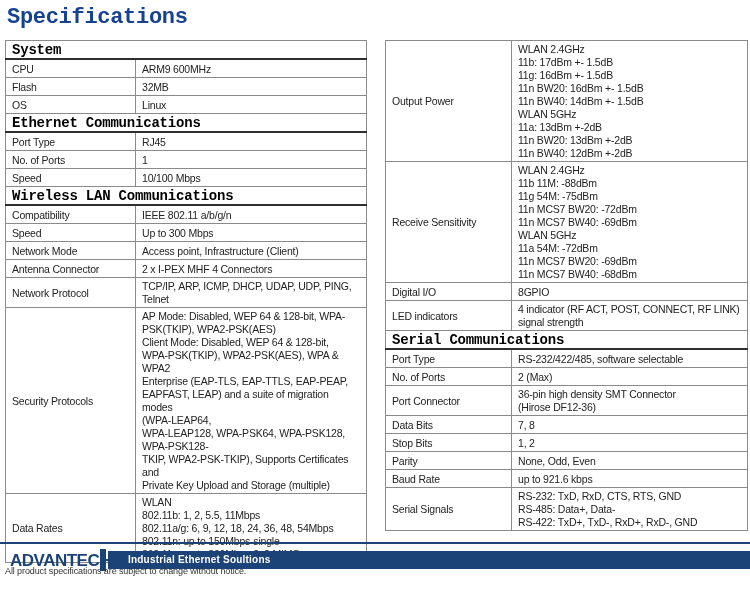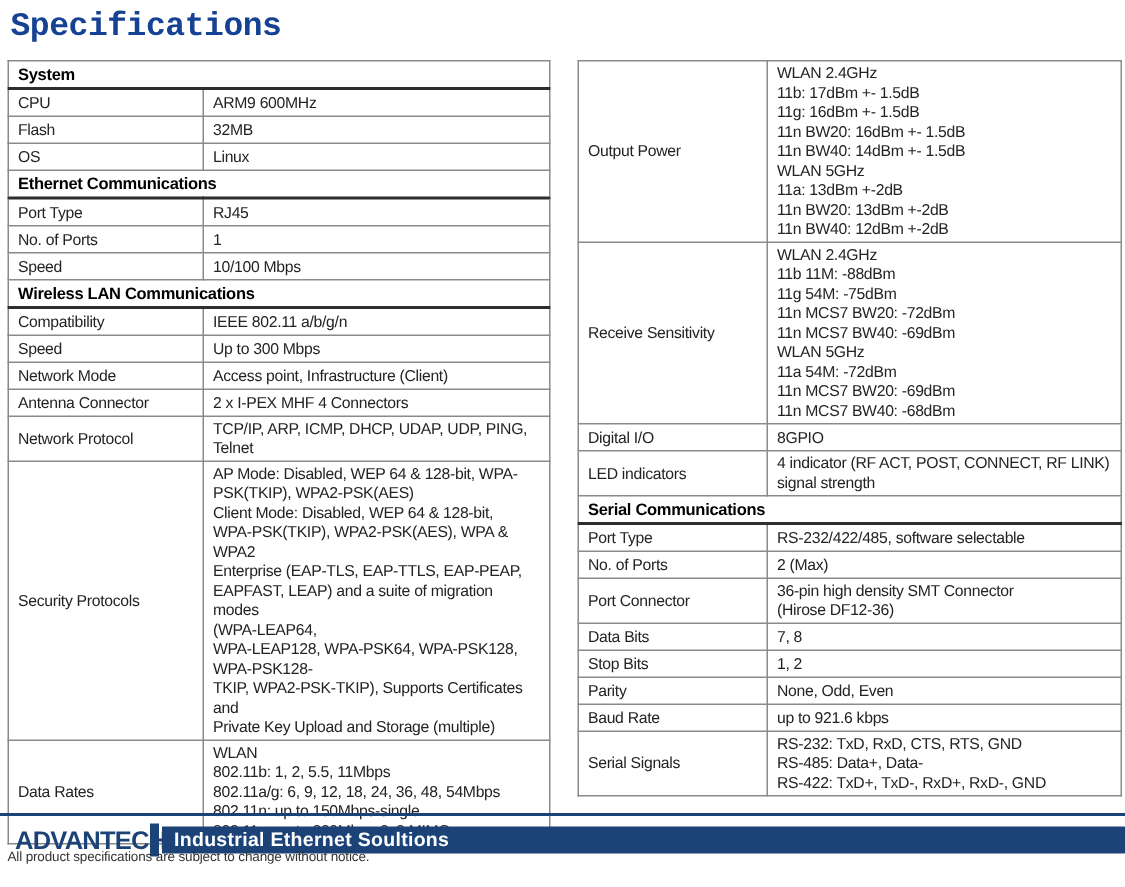--- a/index.html
+++ b/index.html
@@ -26,44 +26,45 @@
     border:1px solid #8a8a8a;
     padding:2px 5px 1px 6px;
     font-size:10.5px; line-height:13px;
     color:#232323; vertical-align:middle;
     letter-spacing:-0.2px;
     overflow:hidden;
   }
   table.spec td.section {
     font-weight:bold; color:#000;
     border-bottom:2px solid #2e2e2e;
-    font-size:11px;
+    font-size:14px;
     height:14px;
+    font-family:Liberation Mono, monospace;
   }
   table.spec td.lbl { height:14px;margin-top:40px; }
   table.spec td.val { white-space:pre-line; }
   
   .footer-rule {
     position:absolute; left:0; top:542px; width:750px; height:2px;
     background:#1c4377;
   }
   .logo {
     position:absolute; left:10px; top:551px;
     font-size:17px; font-weight:bold; color:#1c4377;
     letter-spacing:-0.5px;
   }
   .logo-bar {
     position:absolute; left:100px; top:549px; width:6px; height:22px;
     background:#1c4377;
   }
   .banner {
     position:absolute; left:108px; top:551px; right:0; height:18px;
     background:#1c4377; color:#ffffff;
-    font-size:13px; font-weight:bold;
-    line-height:18px; padding-left:8px;
+    font-size:10px; font-weight:bold;
+    line-height:18px; padding-left:20px;
     letter-spacing:0.2px;
   }
   .footnote {
     position:absolute; left:5px; top:566px;
     font-size:9px; color:#333333; letter-spacing:-0.1px;
   }
   .last-updated {
     position:absolute; right:5px; top:573px;
     font-size:9px; color:#333333; text-align:right; letter-spacing:-0.1px;margin-top:40px;
   }

